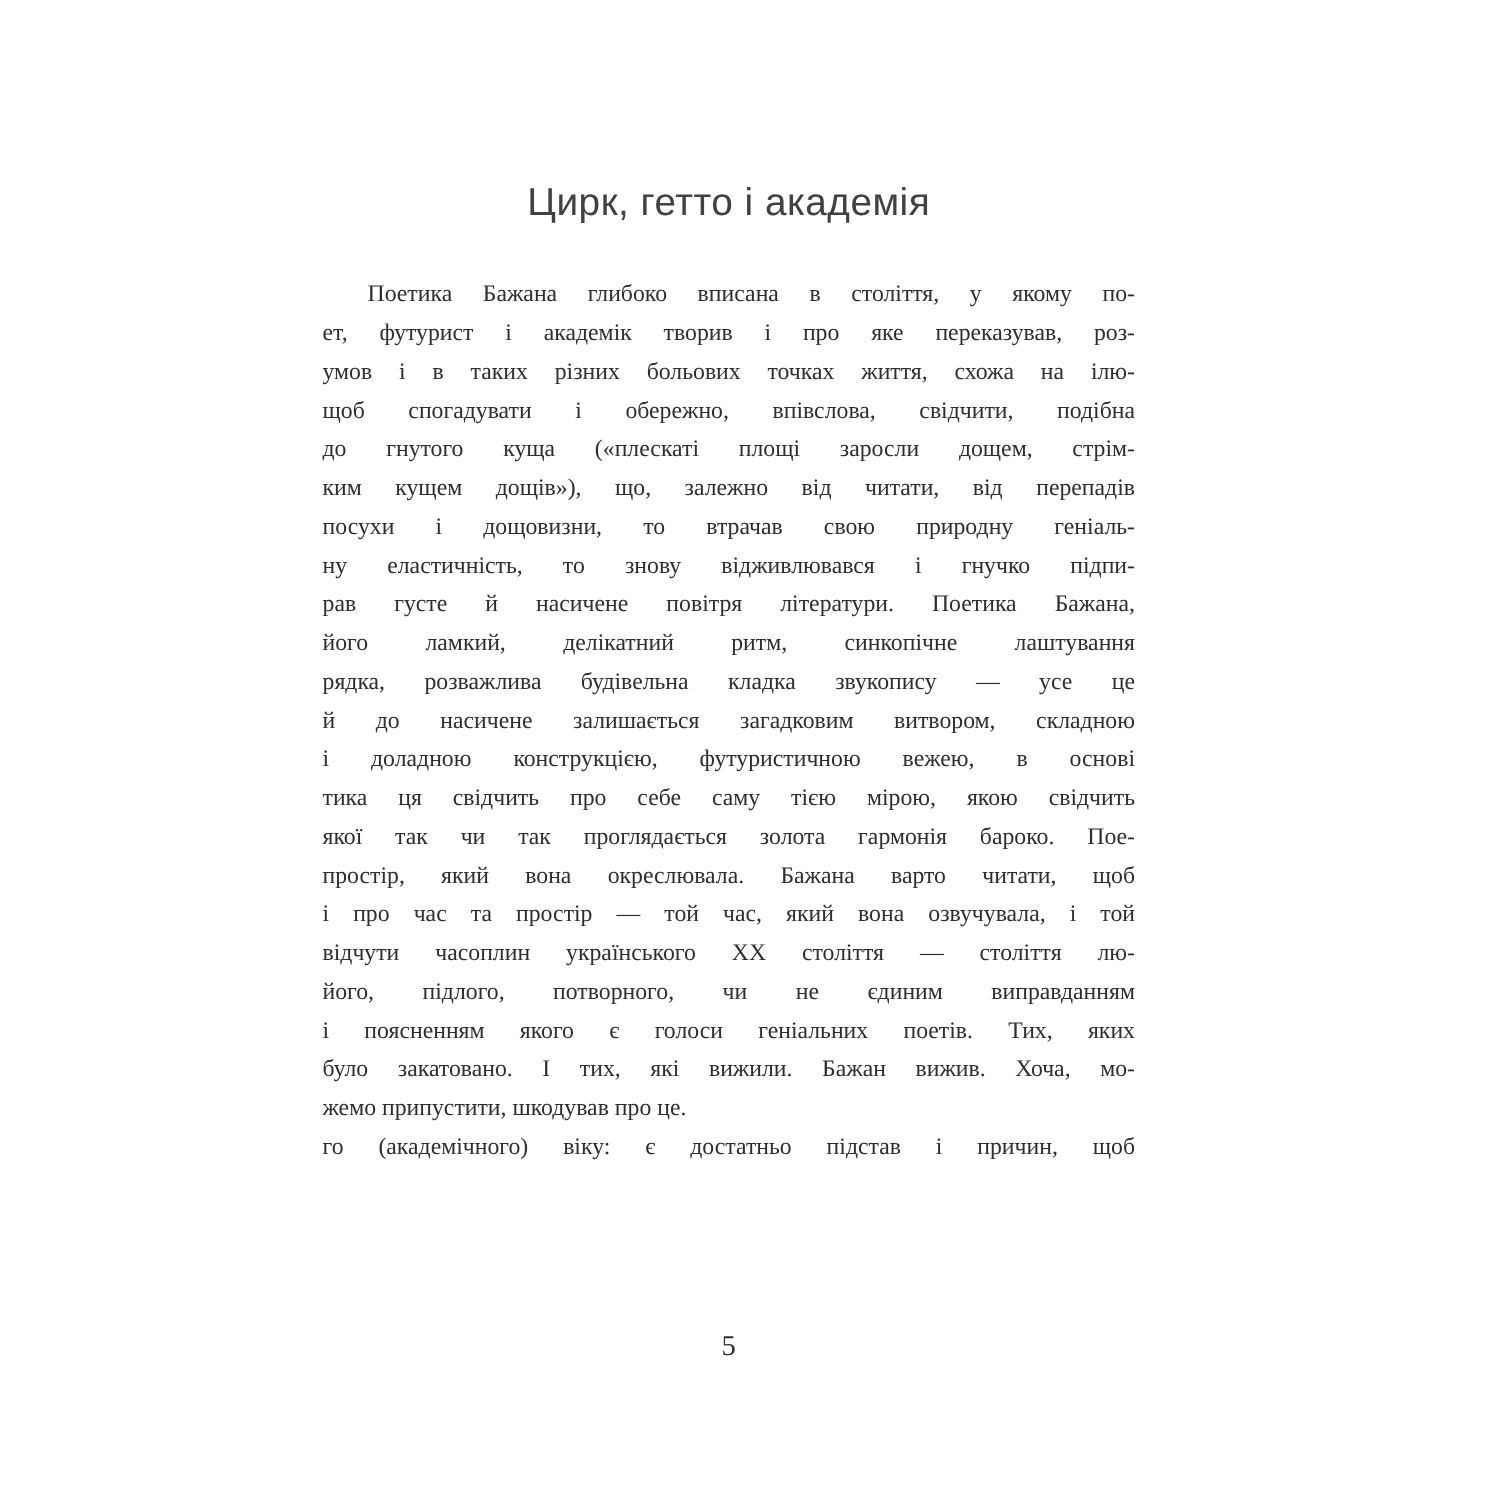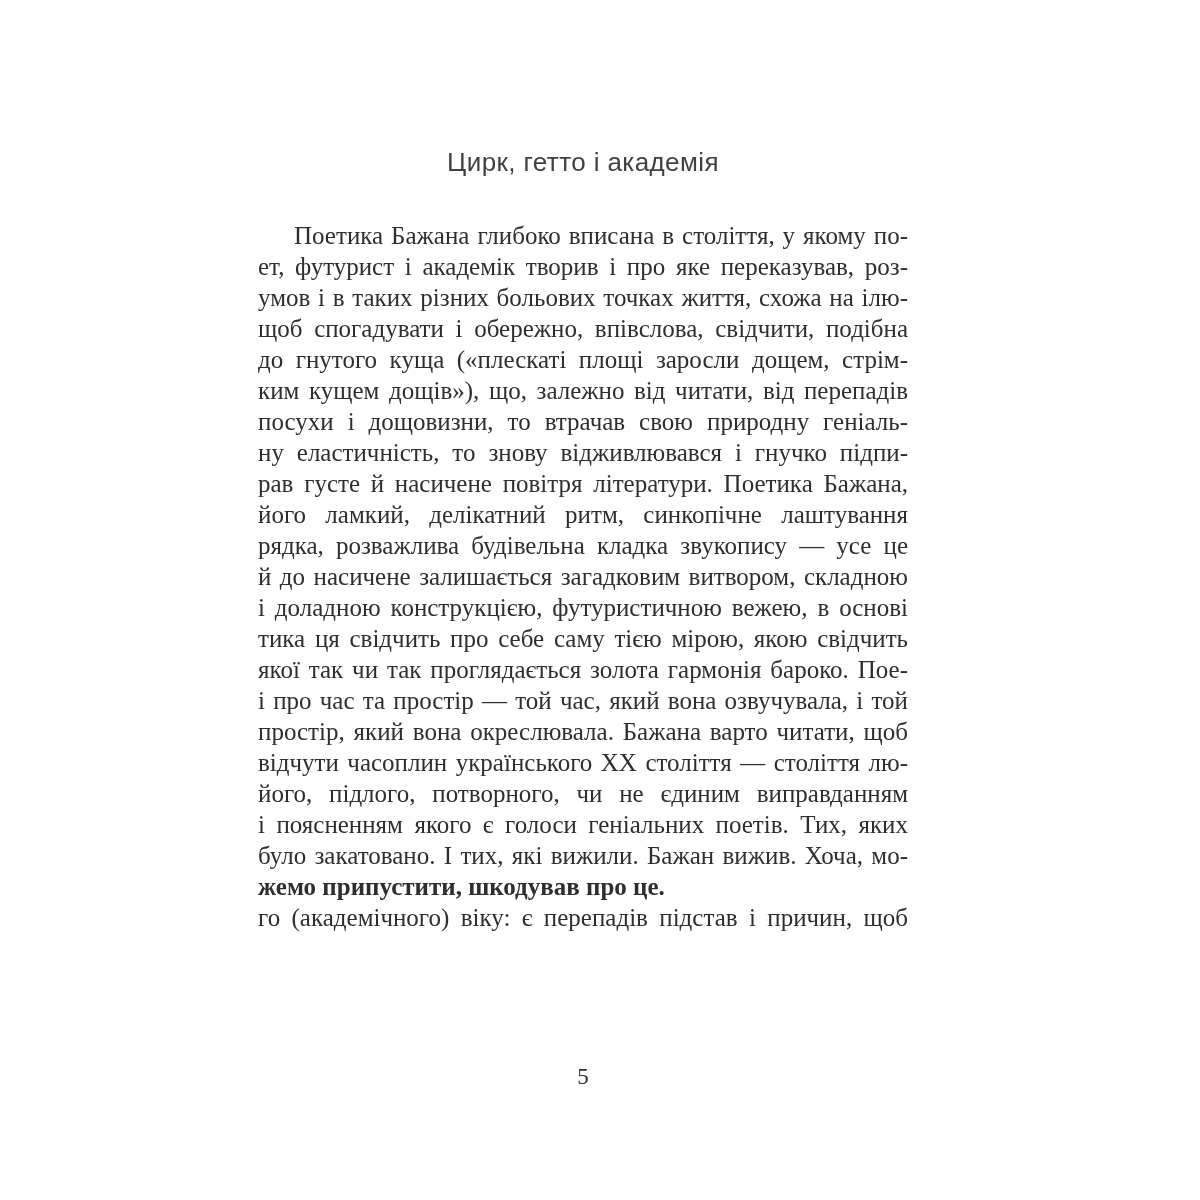--- a/index.html
+++ b/index.html
@@ -15,44 +15,43 @@
     overflow: hidden;
   }
   .chapter-title {
     position: absolute;
     left: 258px;
     top: 143px;
     width: 650px;
     margin: 0;
     font-family: "Liberation Sans", sans-serif;
     font-weight: 300;
-    font-size: 26px;
+    font-size: 31px;
     line-height: 38px;
     letter-spacing: 0.4px;
     color: #414141;
     text-align: center;
   }
   .text-block {
     position: absolute;
     left: 258px;
     top: 220px;
     width: 650px;
     font-family: "Liberation Serif", serif;
-    font-size: 25px;
+    font-size: 19px;
     line-height: 31px;
     color: #2e2e2e;
   }
   .text-line {
     text-align: justify;
     text-align-last: justify;
   }
   .text-line.no-justify {
     text-align: left;
     text-align-last: left;
-    font-weight: bold;
   }
   .text-line.indent {
     text-indent: 36px;
   }
   .folio {
     position: absolute;
     left: 258px;
     top: 1064px;
     width: 650px;
     text-align: center;
@@ -76,24 +75,24 @@
       <div class="text-line">ким кущем дощів»), що, залежно від читати, від перепадів</div>
       <div class="text-line">посухи і дощовизни, то втрачав свою природну геніаль-</div>
       <div class="text-line">ну еластичність, то знову відживлювався і гнучко підпи-</div>
       <div class="text-line">рав густе й насичене повітря літератури. Поетика Бажана,</div>
       <div class="text-line">його ламкий, делікатний ритм, синкопічне лаштування</div>
       <div class="text-line">рядка, розважлива будівельна кладка звукопису — усе це</div>
       <div class="text-line">й до насичене залишається загадковим витвором, складною</div>
       <div class="text-line">і доладною конструкцією, футуристичною вежею, в основі</div>
       <div class="text-line">тика ця свідчить про себе саму тією мірою, якою свідчить</div>
       <div class="text-line">якої так чи так проглядається золота гармонія бароко. Пое-</div>
+      <div class="text-line">простір, який вона окреслювала. Бажана варто читати, щоб</div>
       <div class="text-line">і про час та простір — той час, який вона озвучувала, і той</div>
-      <div class="text-line">простір, який вона окреслювала. Бажана варто читати, щоб</div>
       <div class="text-line">відчути часоплин українського ХХ століття — століття лю-</div>
       <div class="text-line">його, підлого, потворного, чи не єдиним виправданням</div>
       <div class="text-line">і поясненням якого є голоси геніальних поетів. Тих, яких</div>
       <div class="text-line">було закатовано. І тих, які вижили. Бажан вижив. Хоча, мо-</div>
       <div class="text-line no-justify">жемо припустити, шкодував про це.</div>
-      <div class="text-line">го (академічного) віку: є перепадів підстав і причин, щоб</div>
+      <div class="text-line">го (академічного) віку: є достатньо підстав і причин, щоб</div>
     </div>
 
   <div class="folio">5</div>
 </div>
 
 </body></html>

